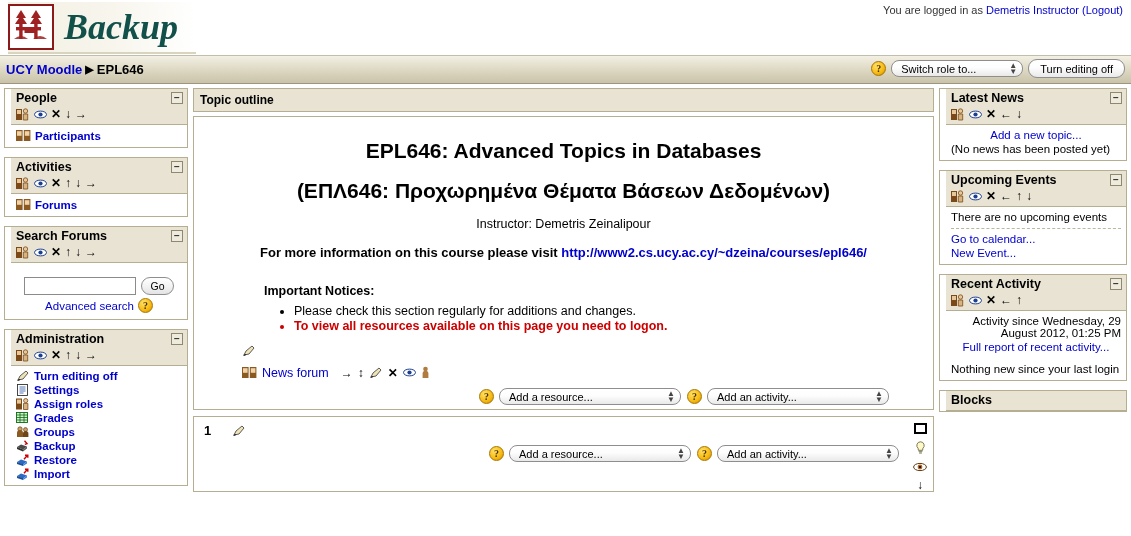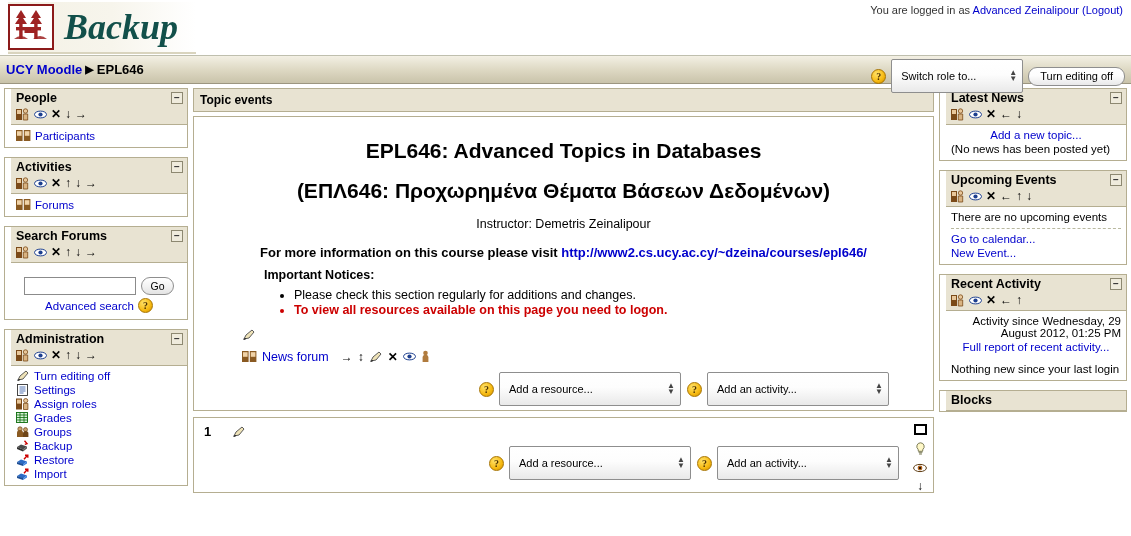--- a/index.html
+++ b/index.html
@@ -85,23 +85,23 @@
     color: #4A3000;
     font-size: 10px; font-weight: bold;
     text-align: center; line-height: 13px;
     font-family: "Liberation Serif", serif;
     flex: 0 0 auto;
     cursor: pointer;
   }
 
   .aqua-select {
     appearance: none; -webkit-appearance: none;
-    height: 34px;
+    height: 17px;
     border: 1px solid #8E8E8E;
-    border-radius: 2px;
+    border-radius: 8px;
     background: linear-gradient(to bottom, #FFFFFF 0%, #FDFDFD 45%, #E9E9E9 100%);
     padding: 0 22px 0 9px;
     font-family: "Liberation Sans", sans-serif;
     font-size: 11px;
     color: #000;
     cursor: pointer;
   }
   .select-wrap { position: relative; display: inline-block; }
   .select-wrap .arrows {
     position: absolute; right: 6px; top: 50%;
@@ -175,20 +175,21 @@
   .ic { display: inline-block; flex: 0 0 auto; cursor: pointer; line-height: 0; }
   .ic svg { display: block; }
   .ic-x { font-weight: bold; font-size: 12px; line-height: 12px; color: #000; font-family: "Liberation Sans", sans-serif; cursor:pointer; }
   .ic-ar { font-size: 12px; line-height: 12px; color: #000; font-weight: bold; cursor:pointer; }
 
   .blk-list { list-style: none; margin: 0; padding: 0; }
   .blk-list li {
     display: flex; align-items: center; gap: 4px;
     padding: 1px 0;
     font-size: 11.5px;
+    font-weight: bold;
   }
 
   
   .search-row { display: flex; align-items: center; justify-content: center; gap: 5px; padding: 3px 0 1px; margin-top: 8px; }
   .search-input {
     width: 112px; height: 18px;
     border: 1px solid #8B8B8B;
     background: #FFFFFF;
     font-family: "Liberation Sans", sans-serif;
     font-size: 11px;
@@ -246,21 +247,21 @@
   }
   .instructor {
     text-align: center;
     font-size: 12.5px;
     margin-bottom: 14px;
   }
   .more-info {
     text-align: center;
     font-size: 13px;
     font-weight: bold;
-    margin-bottom: 8px;
+    margin-bottom: 24px;
   }
   .more-info a { color: #0000CC; }
   .notices-title {
     font-weight: bold;
     font-size: 12.5px;
     margin: 0 0 6px 60px;
   }
   ul.notices {
     margin: 0 0 10px 90px;
     padding: 0;
@@ -311,21 +312,21 @@
         <path d="M4 33 Q11 27 18 33 Z" fill="#9E2222" opacity="0.85"></path>
         <path d="M23 33 Q30 27 37 33 Z" fill="#9E2222" opacity="0.85"></path>
         <rect x="14.5" y="24" width="12" height="3" fill="#9E2222"></rect>
       </svg>
     </div>
     <div class="logo-text">Backup</div>
   </div>
 
   <div id="login-info">
     <span>You are logged in as</span>
-    <a href="#">Advanced Zeinalipour</a>
+    <a href="#">Demetris Instructor</a>
     <a href="#">(Logout)</a>
   </div>
 </div>
 
 <div id="navbar">
   <div id="breadcrumb">
     <a href="#">UCY Moodle</a>
     <span class="sep">▶</span>
     <span>EPL646</span>
   </div>
@@ -593,21 +594,21 @@
                 </svg>
               </span>
             <a href="#">Import</a>
           </li>
         </ul>
       </div>
     </div>
   </div>
 
   <div id="center-col">
-    <div class="topic-outline-head">Topic events</div>
+    <div class="topic-outline-head">Topic outline</div>
 
     <div class="section-box">
       <h2 class="course-title">EPL646: Advanced Topics in Databases</h2>
       <h2 class="course-title-gr">(ΕΠΛ646: Προχωρημένα Θέματα Βάσεων Δεδομένων)</h2>
       <div class="instructor">Instructor: Demetris Zeinalipour</div>
       <div class="more-info">
         <span>For more information on this course please visit </span><a href="#">http://www2.cs.ucy.ac.cy/~dzeina/courses/epl646/</a>
       </div>
       <div class="notices-title">Important Notices:</div>
       <ul class="notices">

